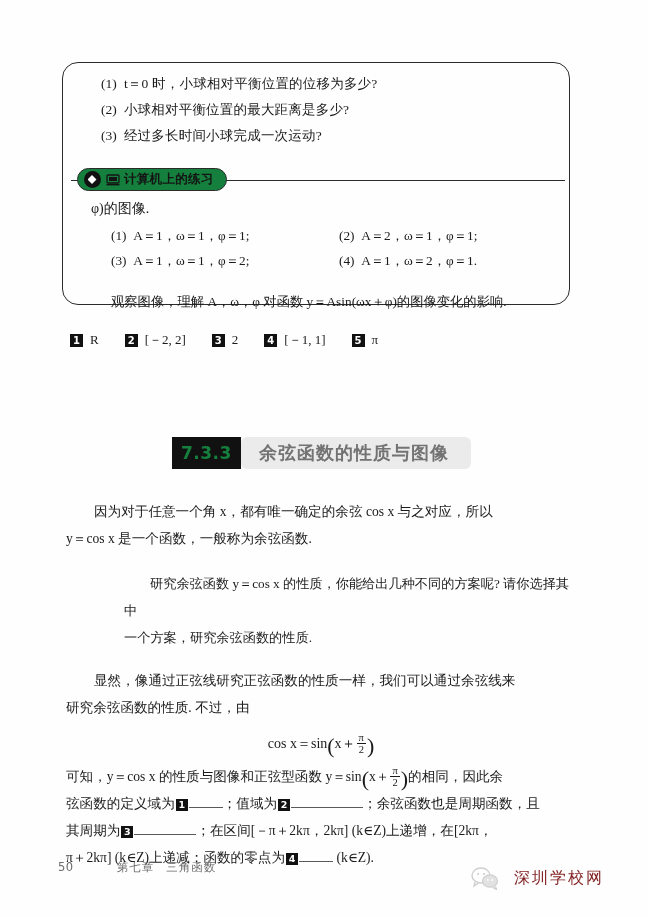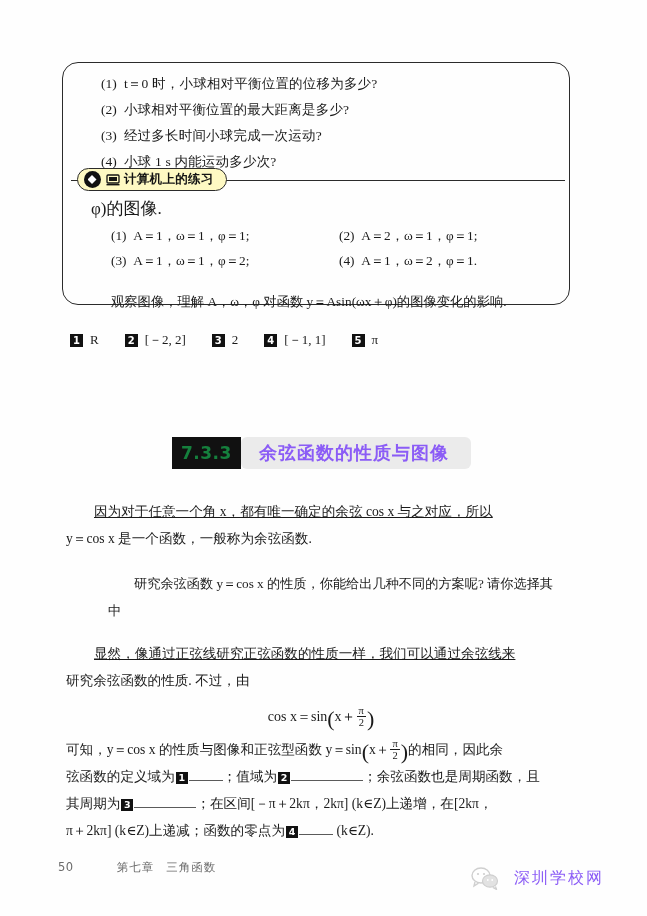--- a/index.html
+++ b/index.html
@@ -64,21 +64,21 @@
     height: 1.1px;
     background: #2b2b2b;
   }
   .tag-pill {
     position: absolute;
     left: 6px;
     top: 0;
     height: 23px;
     border: 1.2px solid #2b2b2b;
     border-radius: 12px;
-    background: #fef9c3;
+    background: #15803d;
     display: flex;
     align-items: center;
     padding: 0 12px 0 6px;
     box-sizing: border-box;
   }
   .tag-badge {
     width: 17px;
     height: 17px;
     border-radius: 50%;
     background: #111111;
@@ -117,21 +117,21 @@
     left: 28px;
     top: 136px;
     width: 470px;
   }
   .ex-p {
     font-size: 13.3px;
     line-height: 24px;
     text-indent: 26px;
   }
   .ex-p2 {
-    font-size: 17px;
+    font-size: 14px;
     line-height: 24px;
     margin-top: -2px;
   }
   .ex-grid {
     margin-top: 2px;
     width: 452px;
     margin-left: 20px;
     font-family: Liberation Serif, serif;
   }
   .ex-grid-row {
@@ -209,46 +209,46 @@
     display: flex;
     align-items: center;
     padding: 0 9px;
     letter-spacing: .5px;
   }
   .sec-title {
     background: #ebebeb;
     font-family: "DejaVu Sans", sans-serif;
     font-weight: bold;
     font-size: 18px;
-    color: #8b5cf6;
+    color: #737373;
     display: flex;
     align-items: center;
     padding: 0 22px 0 18px;
     border-top-right-radius: 5px;
     border-bottom-right-radius: 5px;
     letter-spacing: 1px;
     border-radius: 6px;
   }
 
   
   .prose {
     position: absolute;
     left: 66px;
     top: 498px;
     width: 510px;
   }
   .p {
     font-size: 13.6px;
     line-height: 27px;
   }
-  .p.indent { text-indent: 28px; text-decoration: underline; }
+  .p.indent { text-indent: 28px; }
 
   .explore {
     margin-top: 18px;
-    margin-left: 42px;
+    margin-left: 58px;
     width: 456px;
     font-size: 13.2px;
     line-height: 27px;
   }
   .explore .l1 { text-indent: 26px; }
 
   .para2 { margin-top: 16px; }
 
   .formula {
     margin-top: 8px;
@@ -309,21 +309,21 @@
     top: 866px;
     display: flex;
     align-items: center;
     color: #b9b9b9;
   }
   .wm-icon { width: 30px; height: 24px; margin-right: 14px; flex: none; }
   .wm-text {
     font-family: "DejaVu Sans", sans-serif;
     font-size: 16px;
     letter-spacing: 2px;
-    color: #8b5cf6;
+    color: #7f1d1d;
   }
 </style>
 </head>
 <body>
 
 <div class="page">
 
   <div class="ex-box">
 
     <div class="q-list">
@@ -331,24 +331,20 @@
         <span class="q-num">(1)</span>
         &nbsp;<span>t＝0 时，小球相对平衡位置的位移为多少?</span>
       </div>
       <div class="q-item">
         <span class="q-num">(2)</span>
         &nbsp;<span>小球相对平衡位置的最大距离是多少?</span>
       </div>
       <div class="q-item">
         <span class="q-num">(3)</span>
         &nbsp;<span>经过多长时间小球完成一次运动?</span>
-      </div>
-      <div class="q-item">
-        <span class="q-num">(4)</span>
-        &nbsp;<span>小球 1 s 内能运动多少次?</span>
       </div>
     </div>
 
     <div class="tag-row">
       <div class="tag-rule"></div>
       <div class="tag-pill">
         <span class="tag-badge"></span>
         <svg class="tag-mon" viewBox="0 0 14 12">
           <rect x="1" y="1" width="12" height="8" rx="1" fill="none" stroke="#141414" stroke-width="1.3"></rect>
           <rect x="3" y="3" width="8" height="4" fill="#141414"></rect>
@@ -416,20 +412,21 @@
     <div class="sec-title">余弦函数的性质与图像</div>
   </div>
 
   <div class="prose">
 
     <div class="p indent">因为对于任意一个角 x，都有唯一确定的余弦 cos x 与之对应，所以</div>
     <div class="p">y＝cos x 是一个函数，一般称为余弦函数.</div>
 
     <div class="explore">
       <div class="l1">研究余弦函数 y＝cos x 的性质，你能给出几种不同的方案呢? 请你选择其中</div>
+      <div>一个方案，研究余弦函数的性质.</div>
     </div>
 
     <div class="para2">
       <div class="p indent">显然，像通过正弦线研究正弦函数的性质一样，我们可以通过余弦线来</div>
       <div class="p">研究余弦函数的性质. 不过，由</div>
     </div>
 
     <div class="formula">
       <span>cos x＝sin</span><span class="bigparen">(</span><span>x＋</span><span class="frac">
           <span class="num">π</span>

